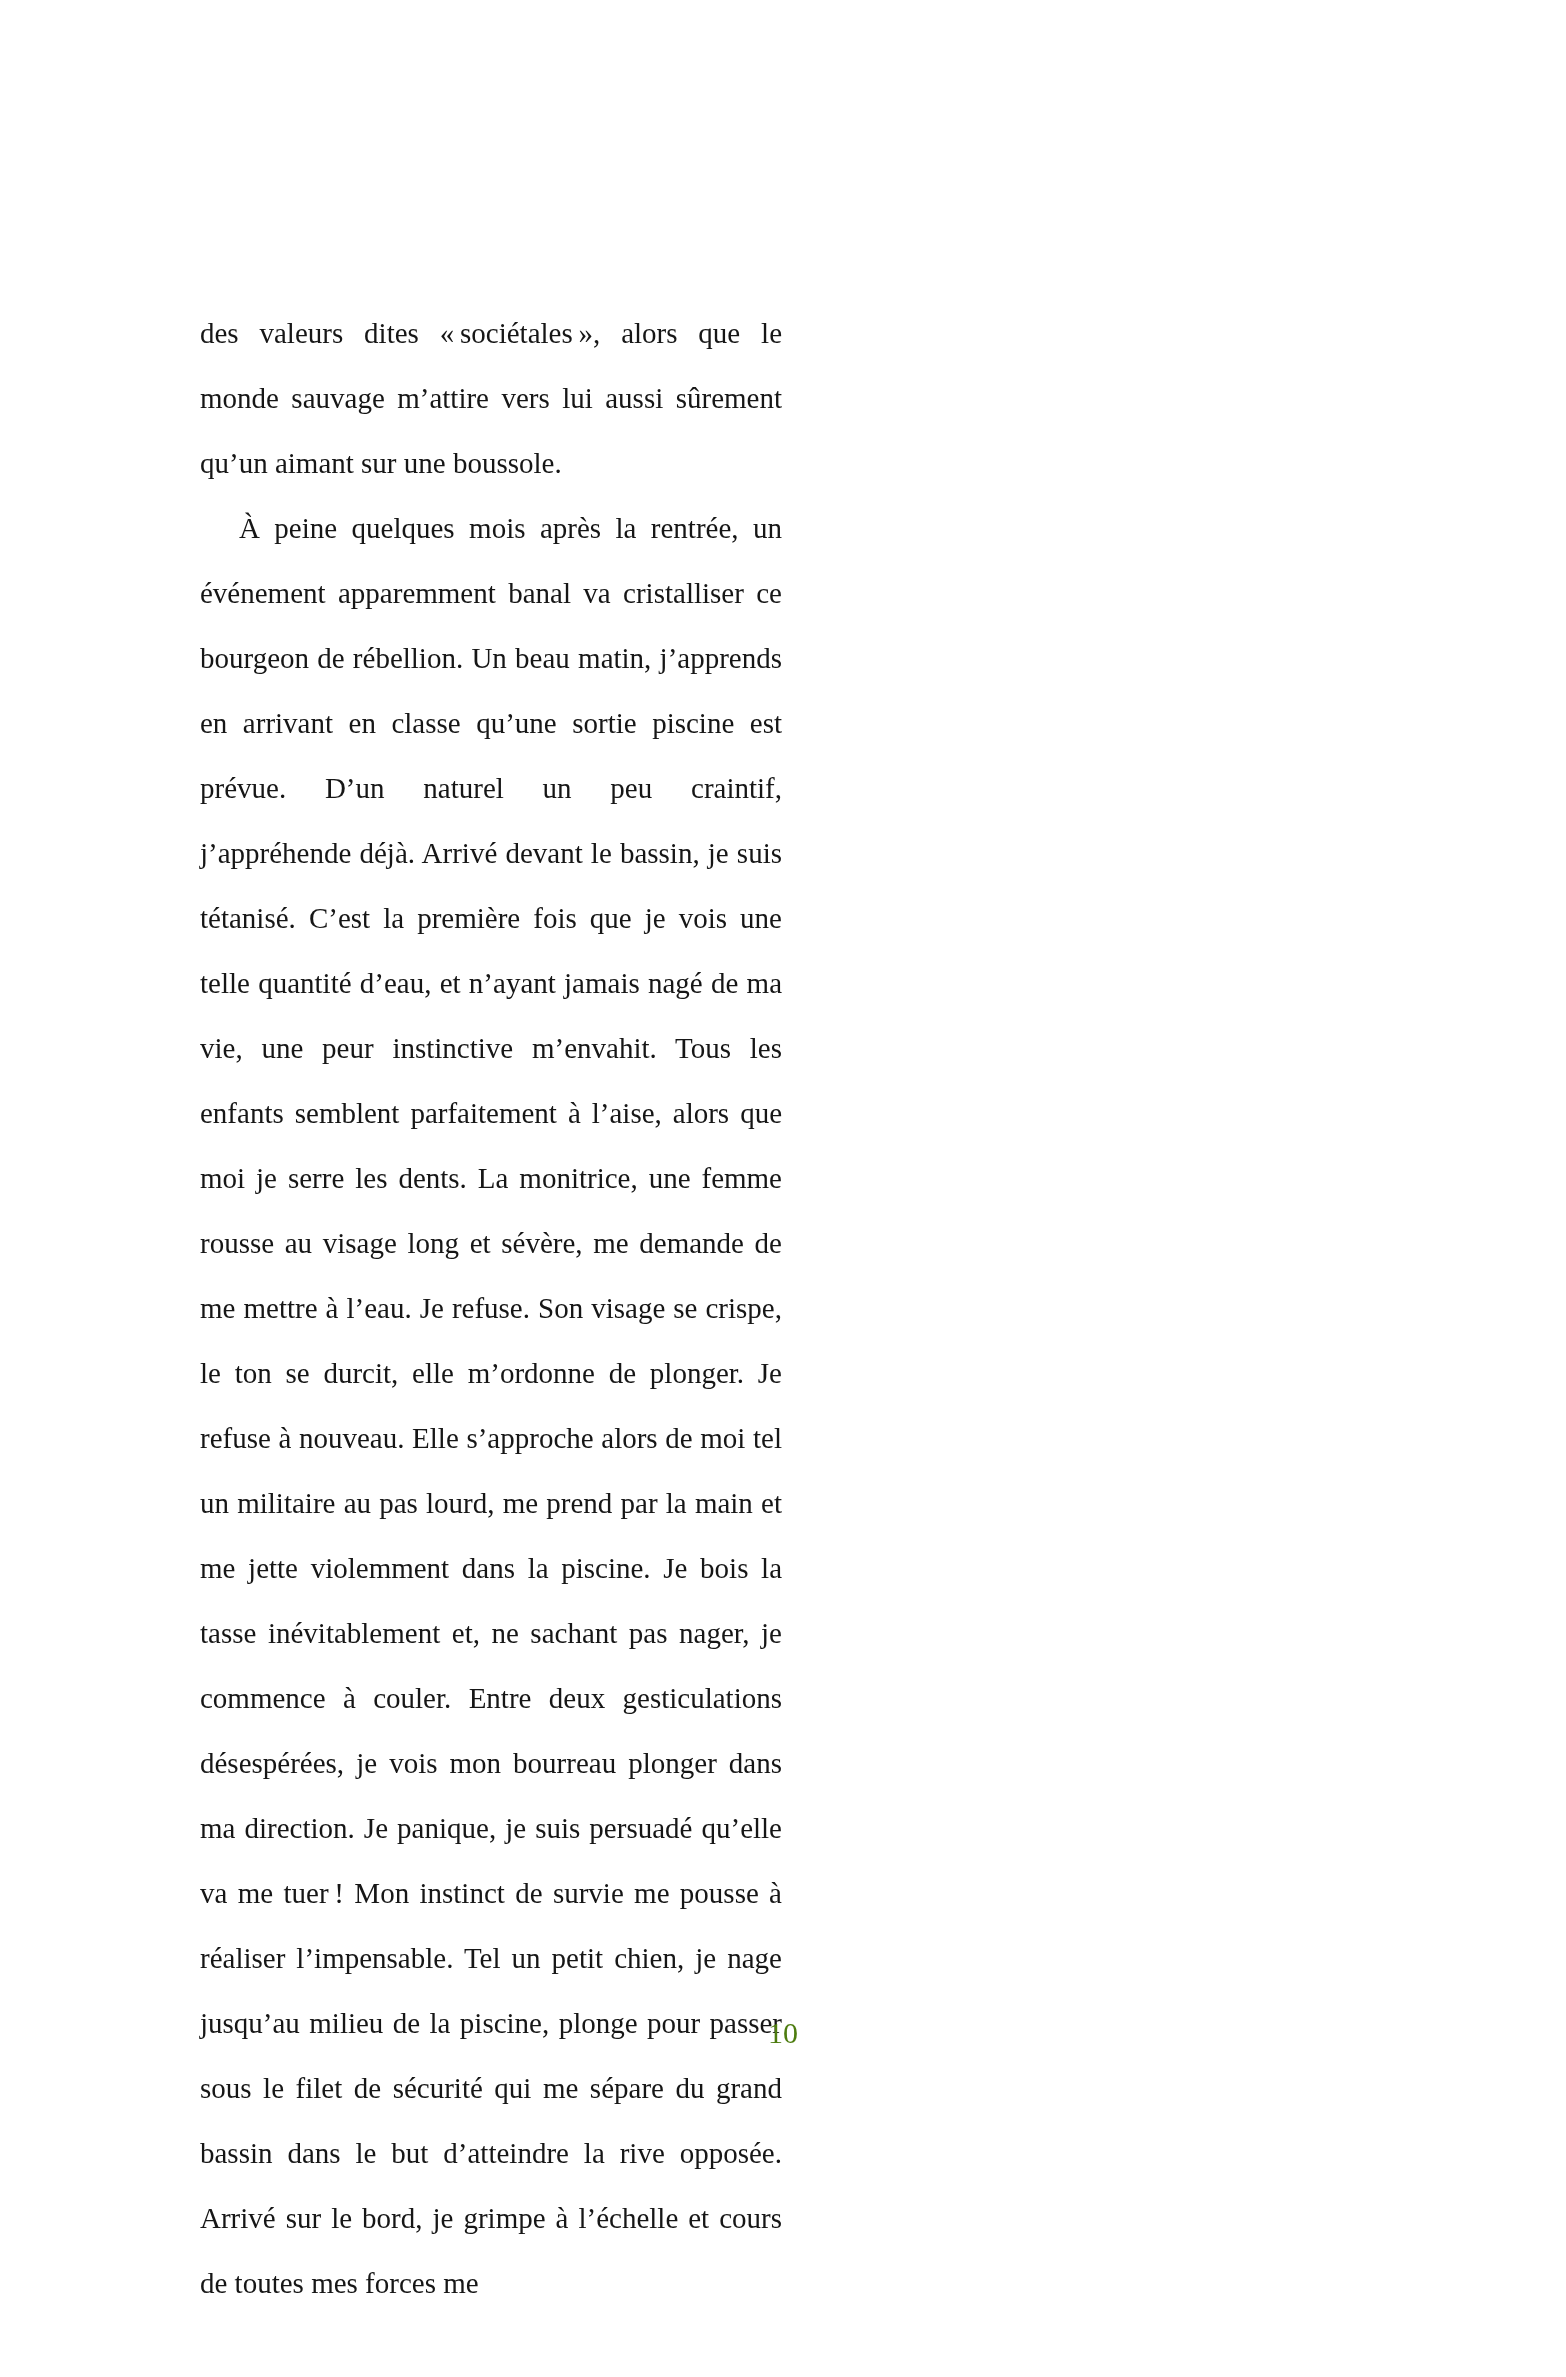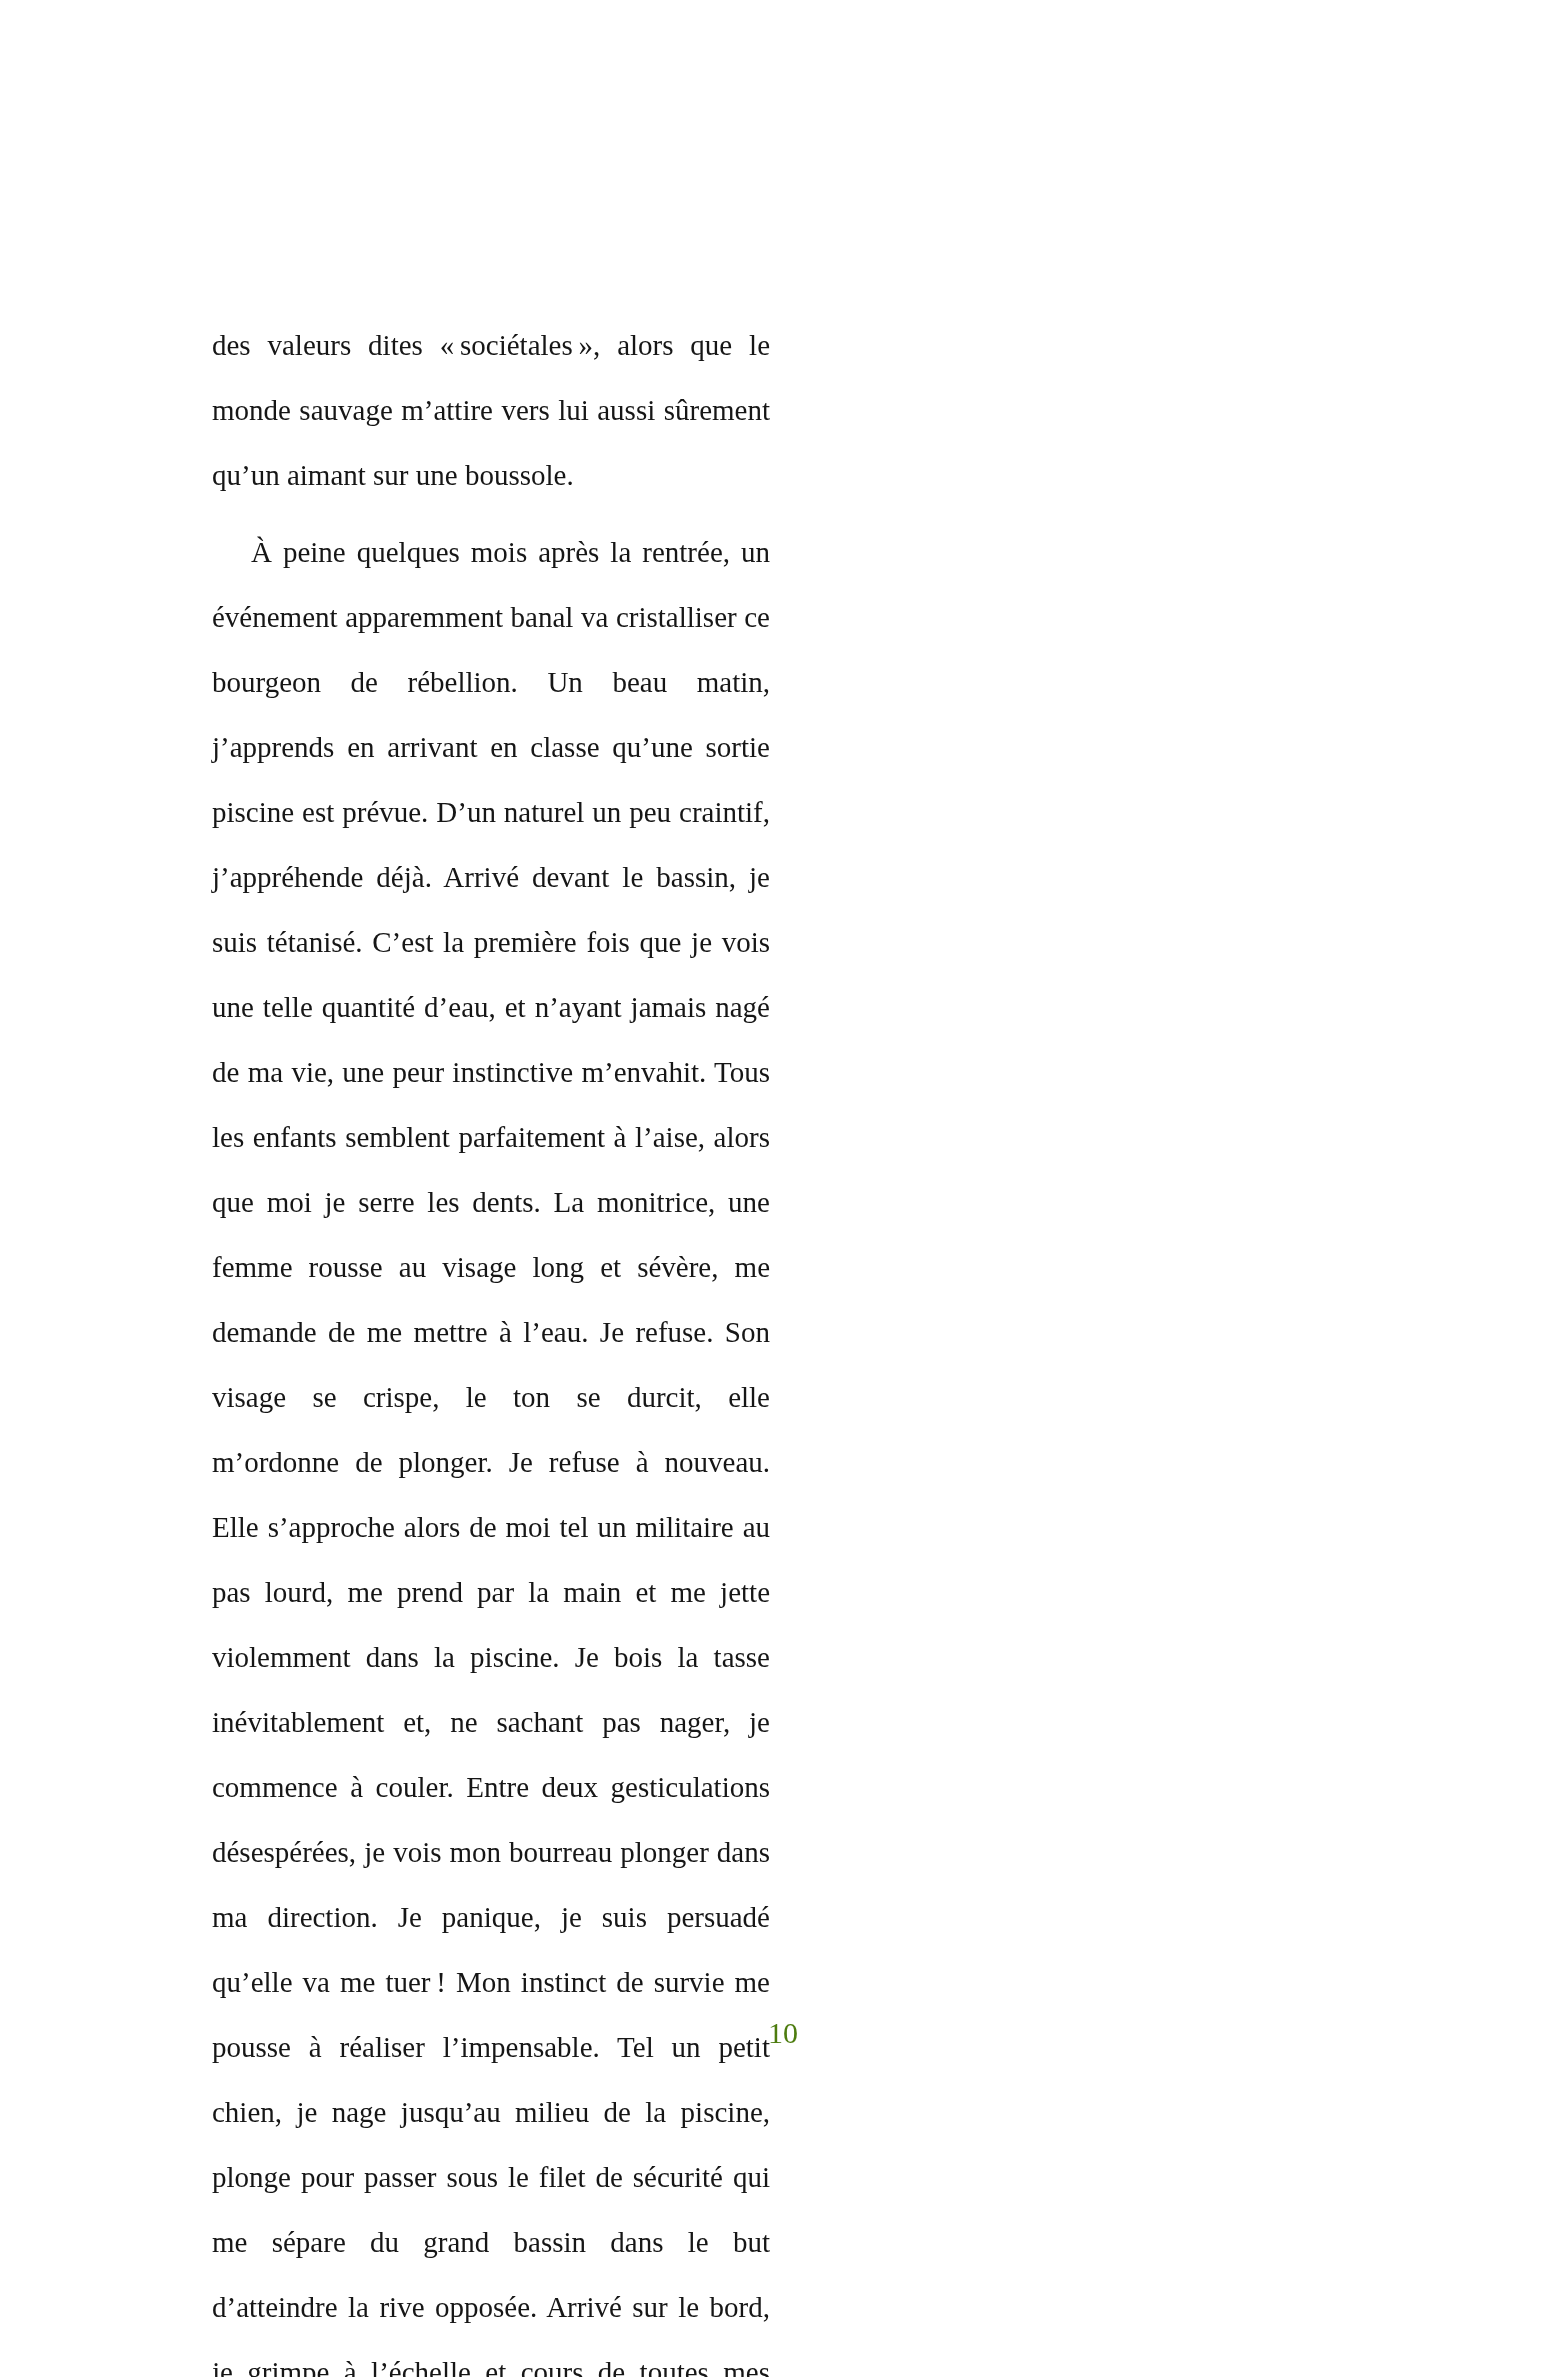--- a/index.html
+++ b/index.html
@@ -26,21 +26,21 @@
     text-align: justify;
     text-justify: inter-word;
     font-size: 29px;
     line-height: 65px;
     color: #161616;
     -webkit-font-smoothing: antialiased;
     hyphens: none;
   }
 
   .para {
-    margin: 12px;
+    margin: 0;
     text-align: justify;
     text-align-last: left;
   }
 
   .para + .para {
     text-indent: 39px;
   }
 
   .page-number {
     position: absolute;

